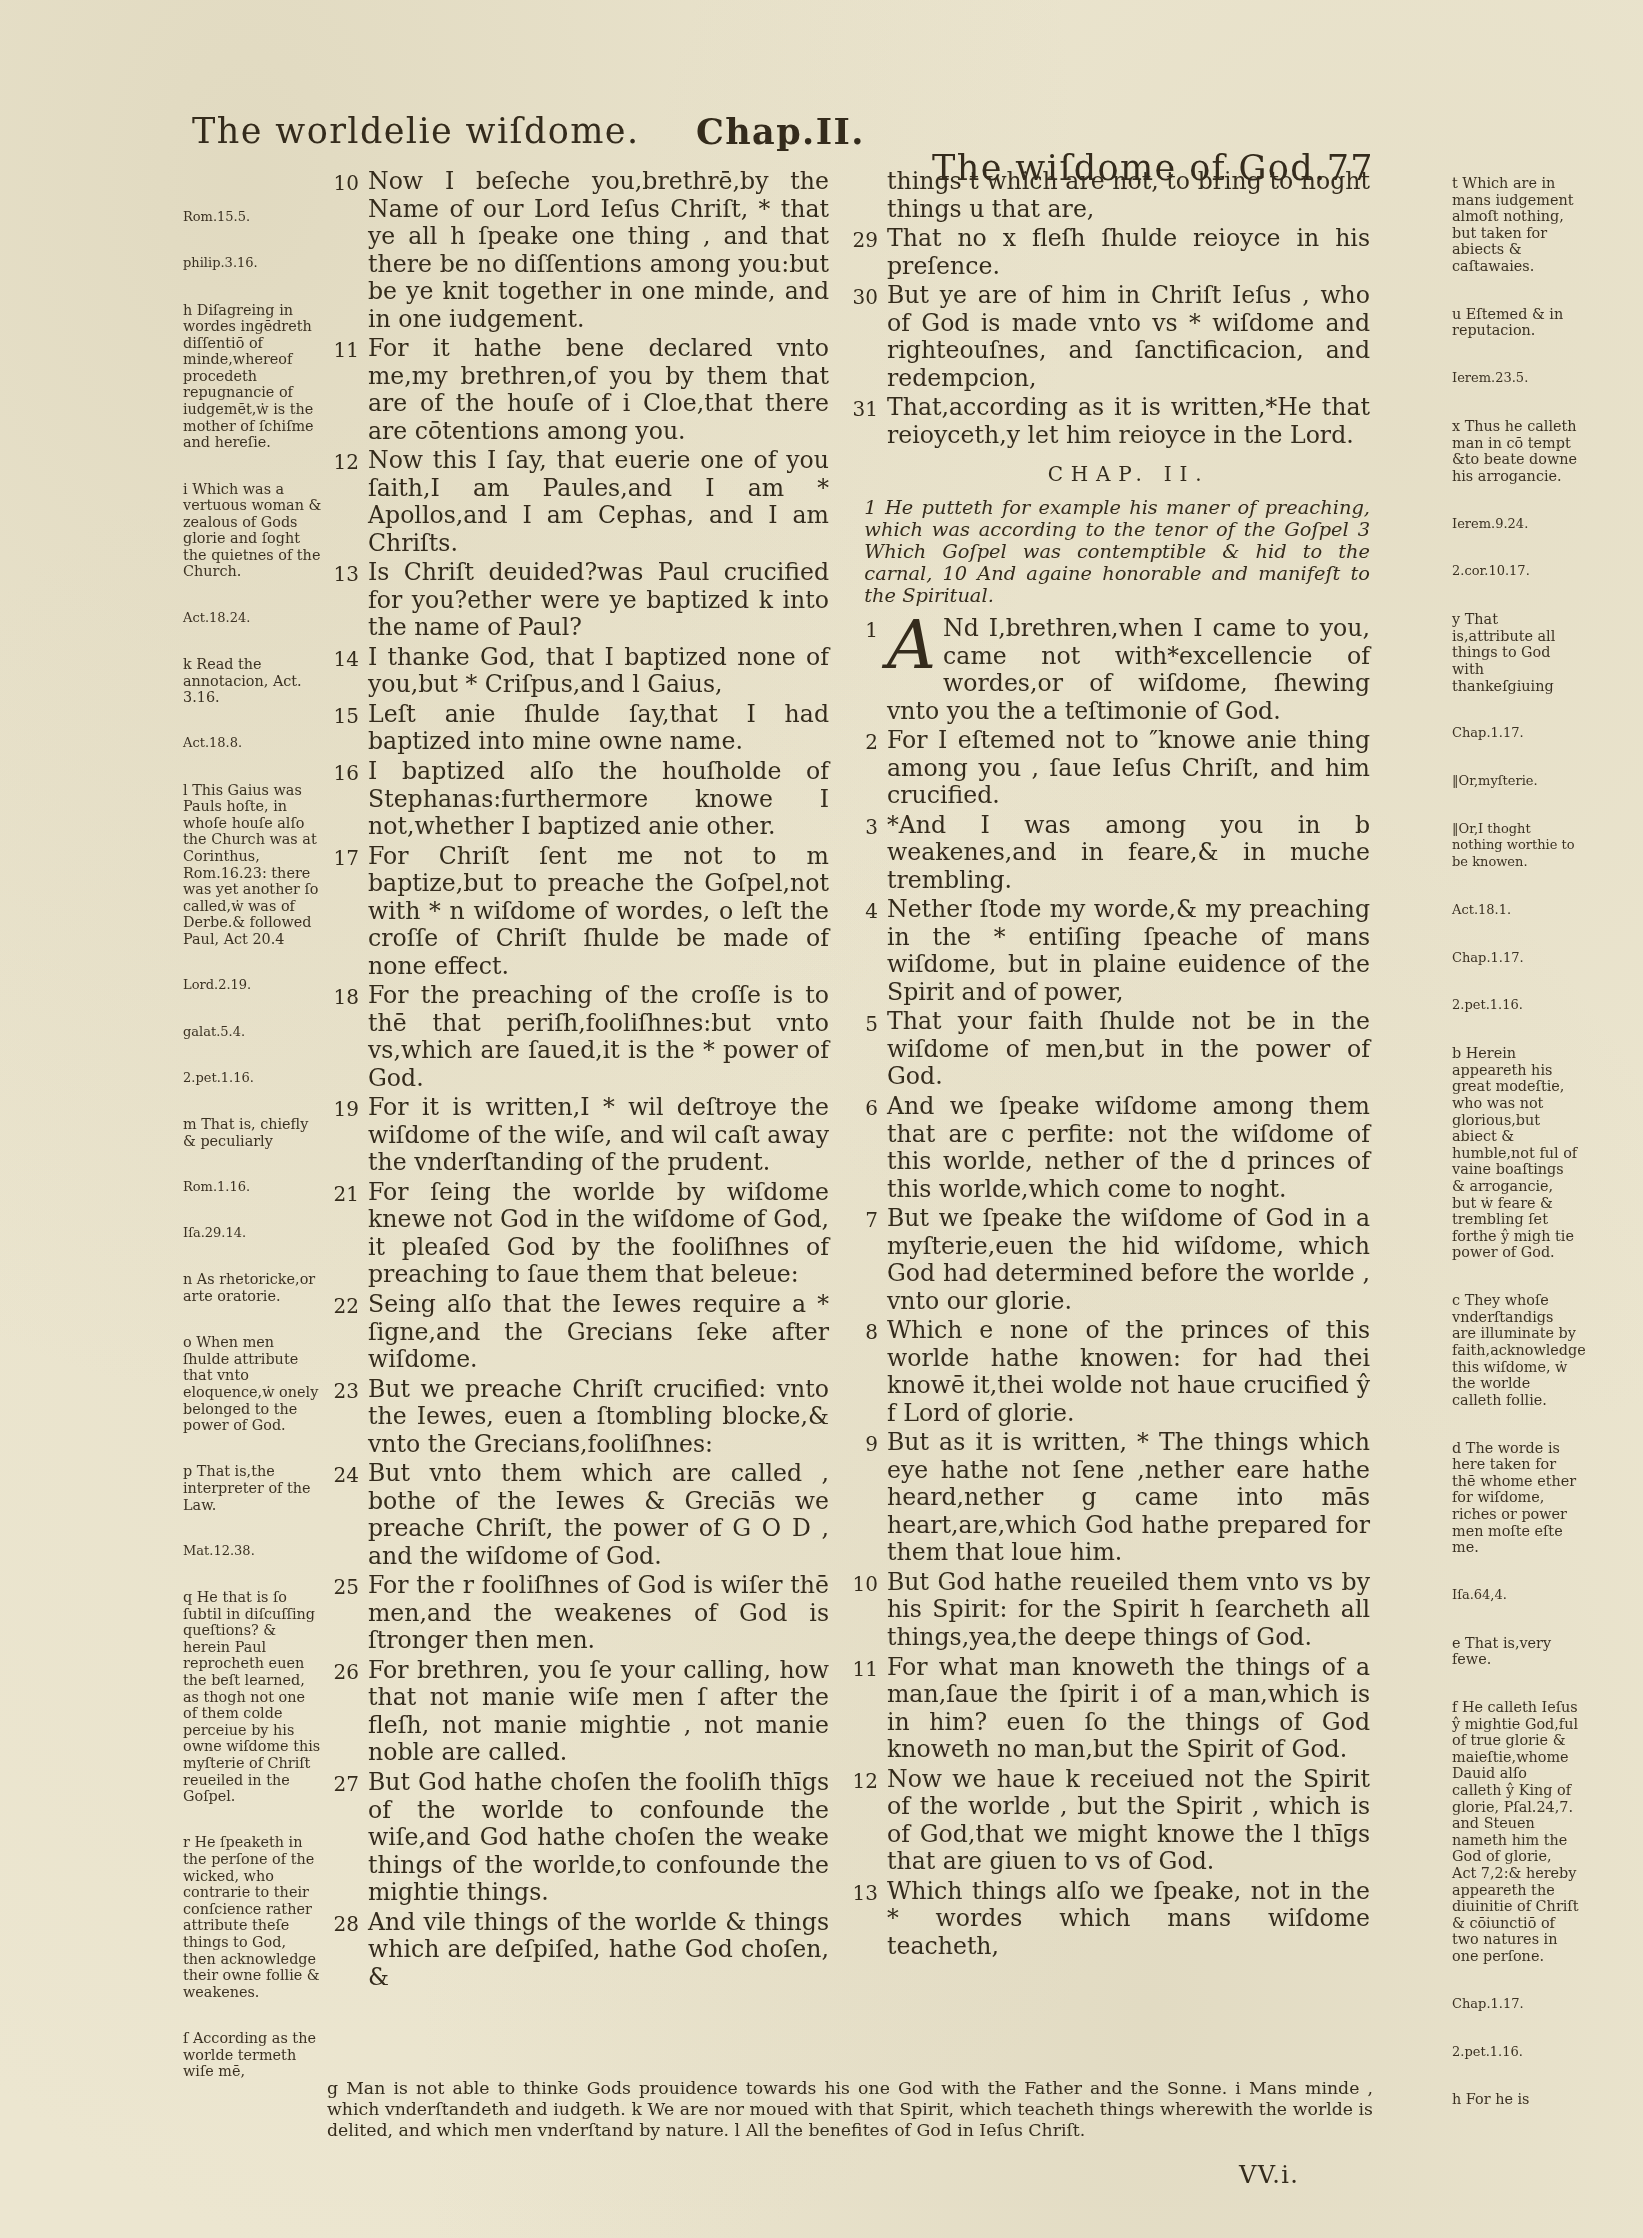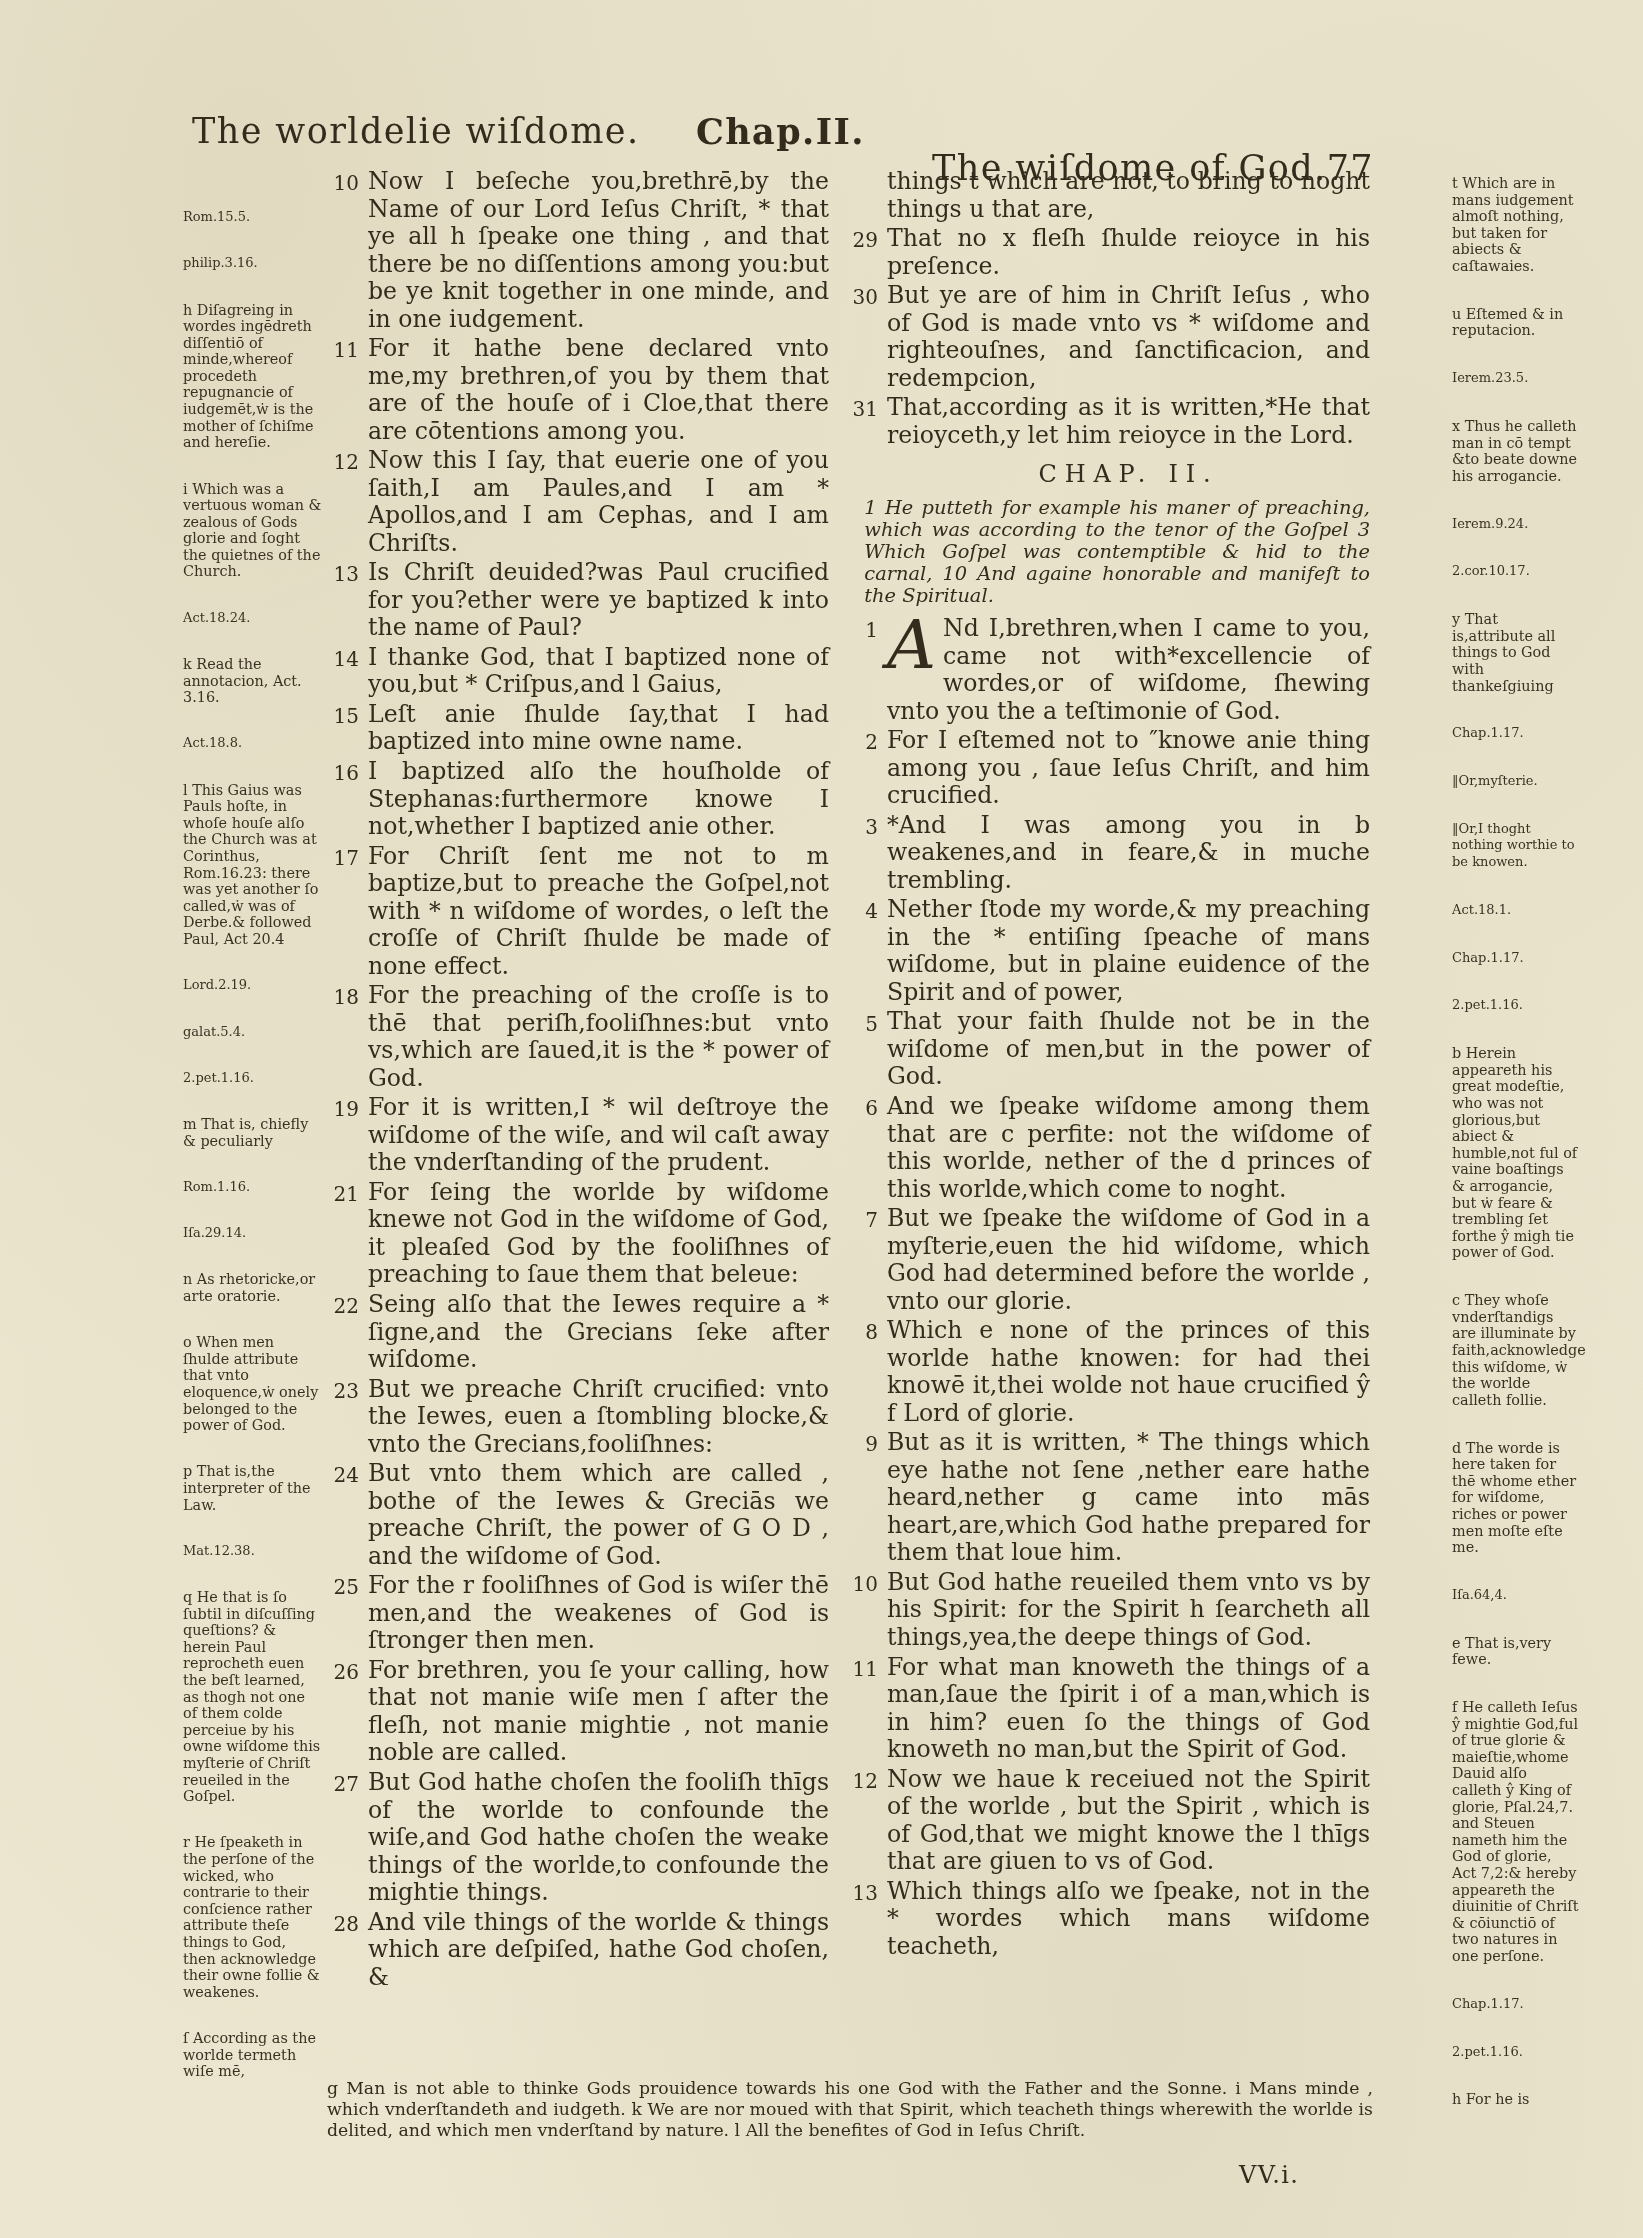--- a/index.html
+++ b/index.html
@@ -40,21 +40,21 @@
   }
   .main-left{position:absolute;left:327px;top:168px;width:502px;}
   .main-right{position:absolute;left:846px;top:168px;width:524px;}
   .verse{position:relative;padding-left:41px;margin-bottom:2.1px;}
   .vnum{
     position:absolute;left:0;top:2.1px;width:32px;
     font-size:20px;text-align:right;
   }
   .chap-head{
     text-align:center;letter-spacing:7.8px;
-    font-size:24px;margin:11.3px 0 8.5px 0;padding-left:41px;
+    font-size:20px;margin:11.3px 0 8.5px 0;padding-left:41px;
   }
   .argument{
     font-style:italic;font-size:19.4px;line-height:22px;
     padding-left:18.3px;margin-bottom:8.5px;text-align:justify;
   }
   .dropcap{
     float:left;
     font-size:68px;line-height:54px;
     font-style:italic;
     padding:2.8px 7px 0 0;

